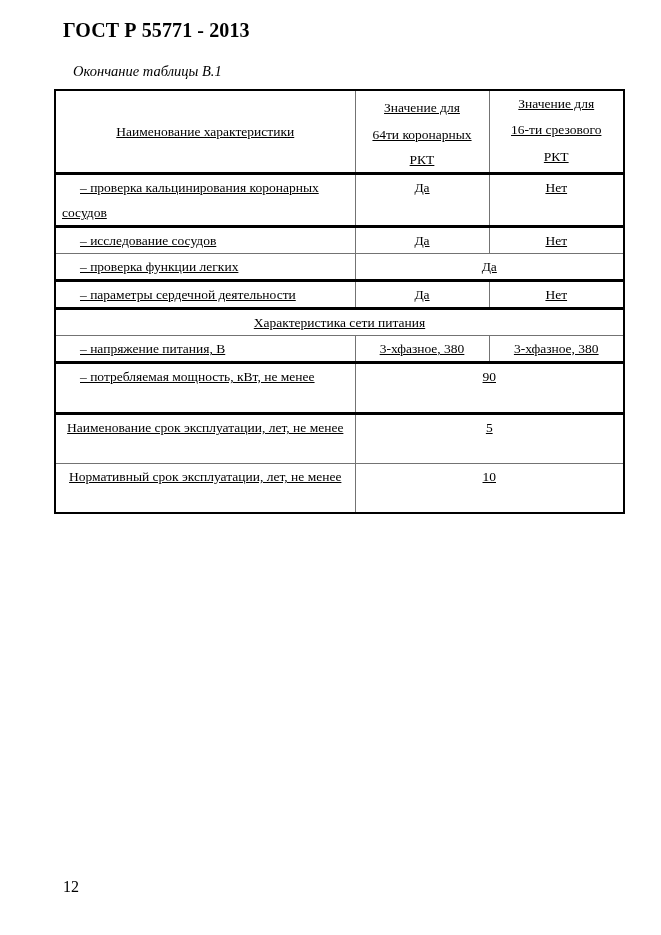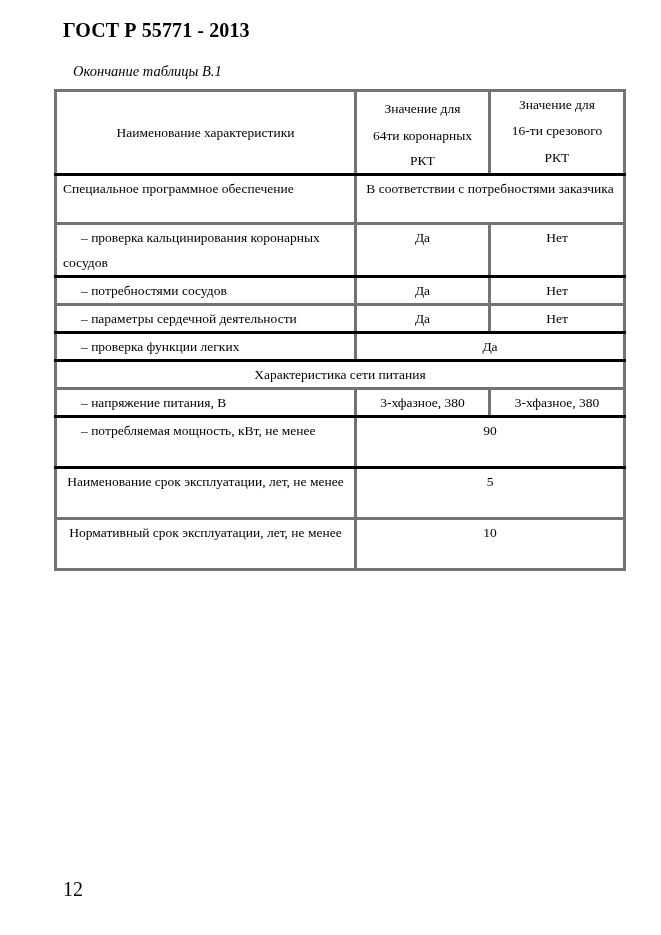--- a/index.html
+++ b/index.html
@@ -11,34 +11,35 @@
   .doc-code {
     position: absolute; left: 63px; top: 19px;
     font-size: 20px; font-weight: bold; letter-spacing: 0.1px;
   }
   .table-caption {
     position: absolute; left: 73px; top: 63px;
     font-size: 14.5px; font-style: italic;
   }
   .page-number {
     position: absolute; left: 63px; top: 878px;
-    font-size: 20px;
+    font-size: 16px;
   }
   .spec-table {
     position: absolute; left: 54px; top: 89px;
     width: 569px;
     border-collapse: collapse;
     font-size: 13.5px;
     line-height: 25px;
     table-layout: fixed;
   }
   .spec-table td {
-    border: 3px solid #737373;
+    border: 1px solid #737373;
     vertical-align: top;
     padding: 0 6px;
+    text-decoration: underline;
   }
   .spec-table col.c1 { width: 300px; }
   .spec-table col.c2 { width: 134px; }
   .spec-table col.c3 { width: 135px; }
   .spec-table tr.thick-bottom td { border-bottom: 3px solid #000; }
   .spec-table { border: 2.5px solid #000; }
   .hdr-name { vertical-align: middle !important; text-align: center; height: 80px; }
   .hdr-val { text-align: center; padding-top: 2px !important; }
   .hdr-val.second { padding-top: 0 !important; }
   .center { text-align: center; }
@@ -68,46 +69,42 @@
       <div style="line-height:27px;">64ти коронарных</div>
       <div style="line-height:24px;">РКТ</div>
     </td>
     <td class="hdr-val second">
       <div style="line-height:25px;">Значение для</div>
       <div style="line-height:28px;">16-ти срезового</div>
       <div style="line-height:26px;">РКТ</div>
     </td>
   </tr>
 
-  <tr>
-    <td class="h2">Специальное программное обеспечение</td>
-    <td class="center" colspan="2">В соответствии с потребностями заказчика</td>
-  </tr>
 
   <tr class="thick-bottom">
     <td class="h2b indent">– проверка кальцинирования коронарных сосудов</td>
     <td class="center">Да</td>
     <td class="center">Нет</td>
   </tr>
 
   <tr>
-    <td class="h1 indent">– потребностями сосудов</td>
-    <td class="center">Да</td>
-    <td class="center">Нет</td>
-  </tr>
-
-  <tr class="thick-bottom">
-    <td class="h1 indent">– параметры сердечной деятельности</td>
+    <td class="h1 indent">– исследование сосудов</td>
     <td class="center">Да</td>
     <td class="center">Нет</td>
   </tr>
 
   <tr class="thick-bottom">
     <td class="h1 indent">– проверка функции легких</td>
     <td class="center" colspan="2">Да</td>
+  </tr>
+
+  <tr class="thick-bottom">
+    <td class="h1 indent">– параметры сердечной деятельности</td>
+    <td class="center">Да</td>
+    <td class="center">Нет</td>
   </tr>
 
   <tr class="section-row">
     <td class="h1" colspan="3">Характеристика сети питания</td>
   </tr>
 
   <tr class="thick-bottom">
     <td class="h1 indent">– напряжение питания, В</td>
     <td class="center">3-хфазное, 380</td>
     <td class="center">3-хфазное, 380</td>

